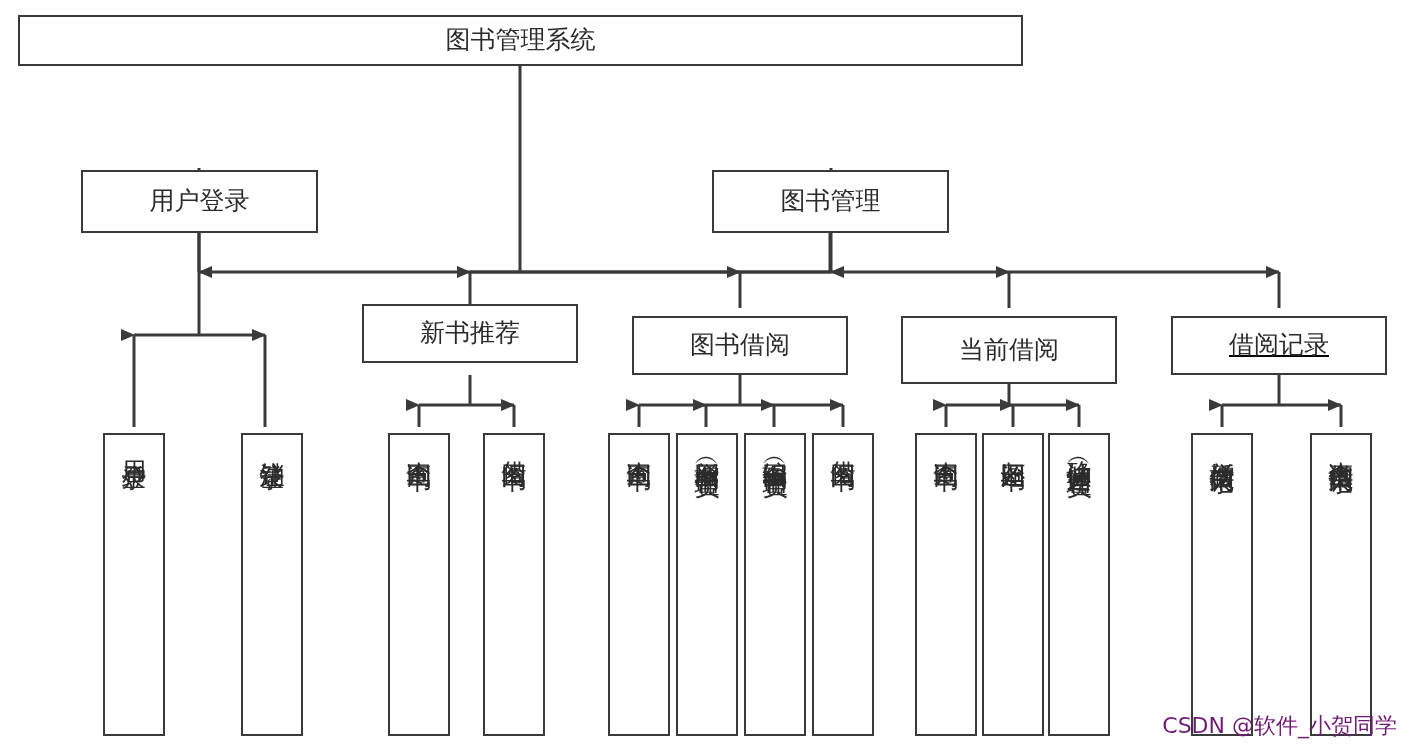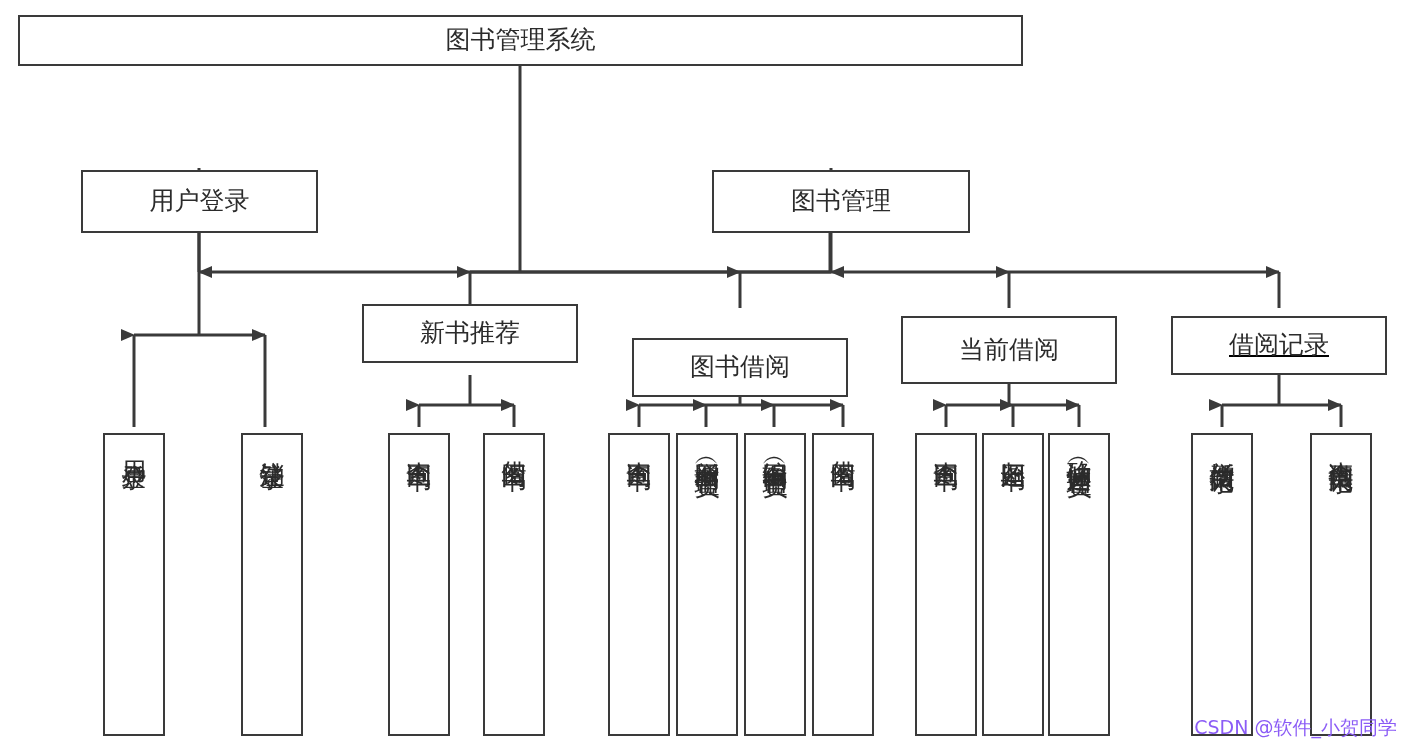--- a/index.html
+++ b/index.html
@@ -56,22 +56,22 @@
     writing-mode: vertical-rl;
     text-orientation: upright;
     font-size: 25px;
     letter-spacing: 2px;
     line-height: 1;
   }
   .watermark {
     position: absolute;
     right: 8px;
     bottom: 6px;
-    font-size: 19px;
-    color: #8b5cf6;
+    font-size: 22px;
+    color: #701a75;
     z-index: 6;
     white-space: nowrap;
     pointer-events: none;
   }
 </style>
 </head>
 <body>
 
 <div id="canvas">
 
@@ -149,28 +149,28 @@
     </g>
   </svg>
 
   <div class="node root" style="left:18px; top:15px; width:1005px; height:51px;">
     <span class="label">图书管理系统</span>
   </div>
 
   <div class="node h" style="left:81px; top:170px; width:237px; height:63px;">
     <span class="label">用户登录</span>
   </div>
-  <div class="node h" style="left:712px; top:170px; width:258px; height:63px;">
+  <div class="node h" style="left:712px; top:170px; width:237px; height:63px;">
     <span class="label">图书管理</span>
   </div>
 
   <div class="node h" style="left:362px; top:304px; width:216px; height:59px;">
     <span class="label">新书推荐</span>
   </div>
-  <div class="node h" style="left:632px; top:316px; width:216px; height:59px;margin-top:22px;">
+  <div class="node h" style="left:632px; top:316px; width:216px; height:59px;">
     <span class="label">图书借阅</span>
   </div>
   <div class="node h" style="left:901px; top:316px; width:216px; height:68px;">
     <span class="label">当前借阅</span>
   </div>
   <div class="node h" style="left:1171px; top:316px; width:216px; height:59px;text-decoration:underline;">
     <span class="label">借阅记录</span>
   </div>
 
   <div class="node v" style="left:103px; top:433px; width:62px; height:303px;">

